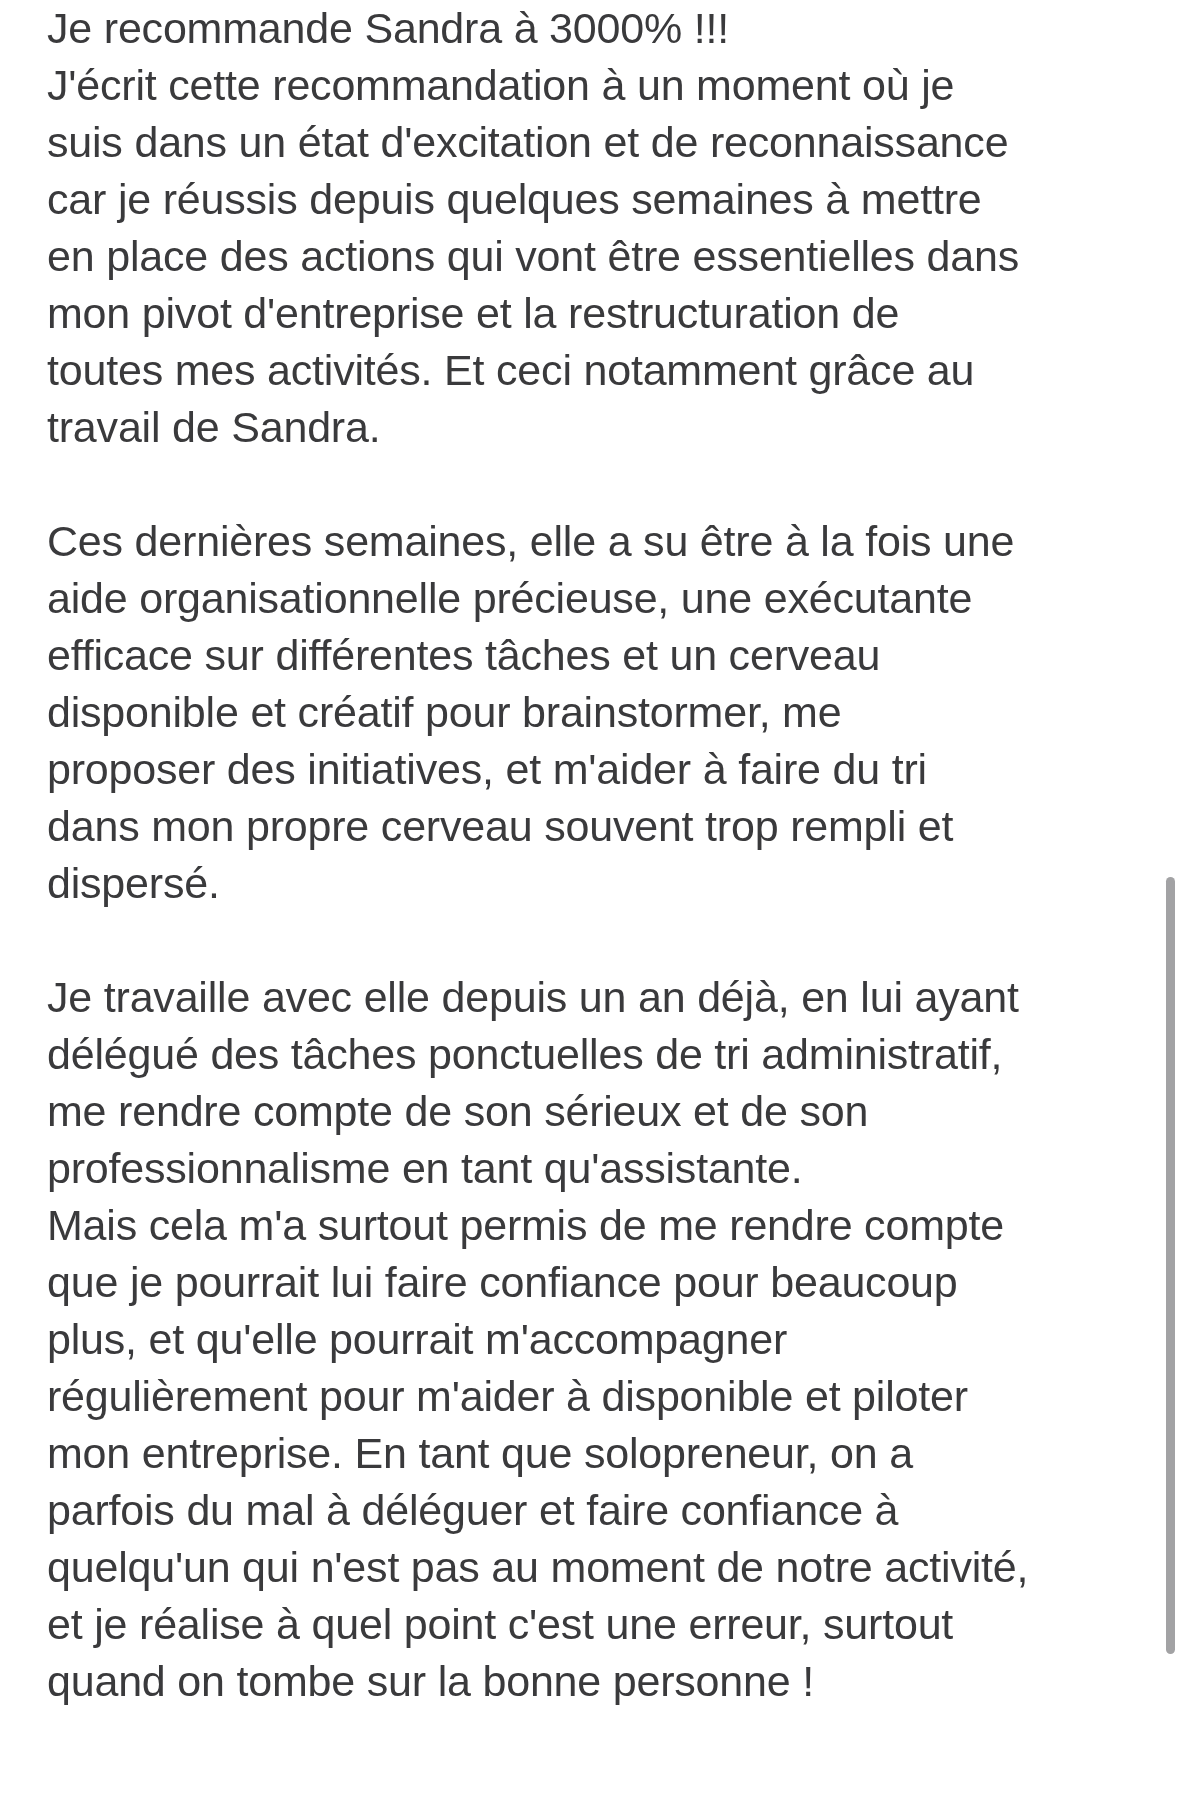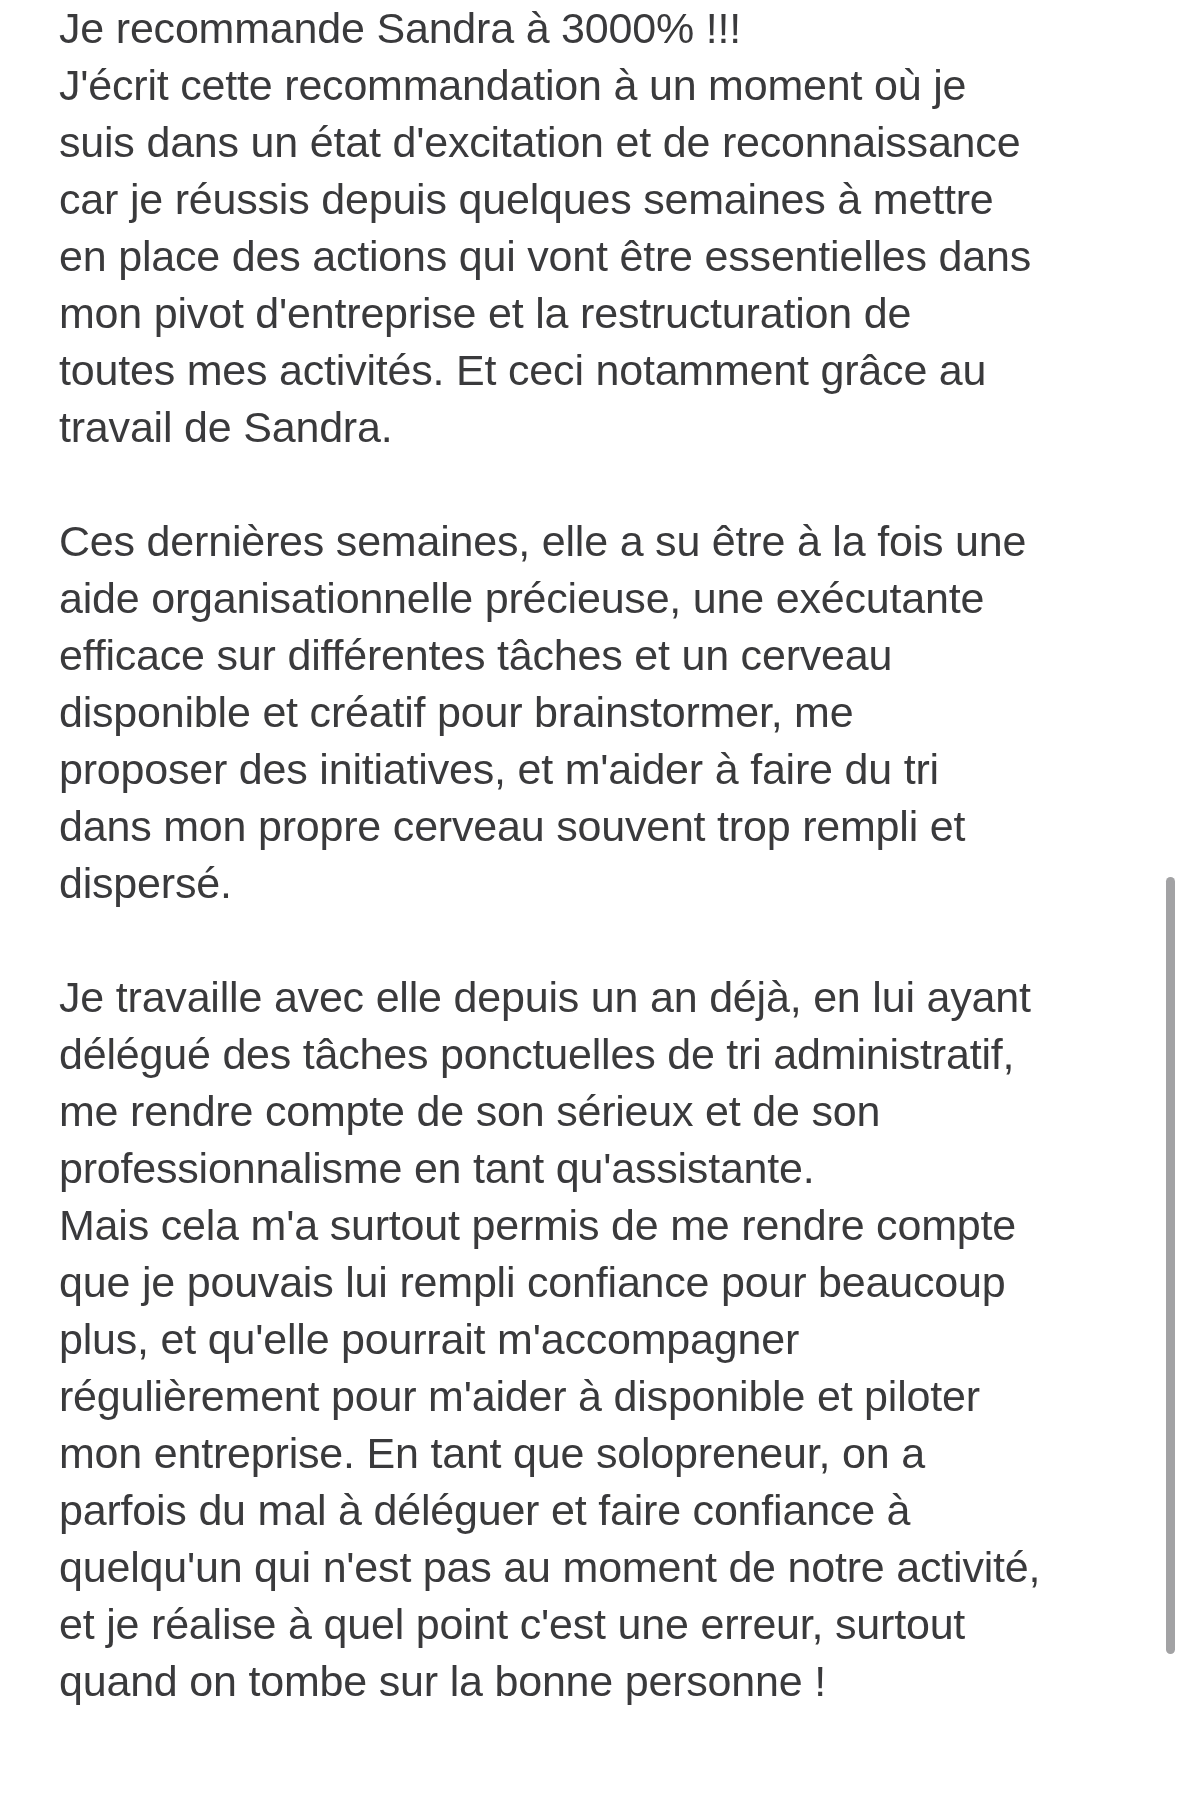--- a/index.html
+++ b/index.html
@@ -11,21 +11,21 @@
     position: relative;
     width: 1179px;
     height: 1795px;
     background: #ffffff;
     overflow: hidden;
     font-family: "Liberation Sans", "DejaVu Sans", sans-serif;
   }
   .text-content {
     position: absolute;
     top: 0;
-    left: 59px;
+    left: 47px;
     width: 1100px;
     color: #3a3a3c;
   }
   .text-line {
     height: 57px;
     line-height: 57px;
     font-size: 43px;
     letter-spacing: -0.2px;
     white-space: pre;
     overflow: visible;
@@ -67,21 +67,21 @@
       <div class="text-line">disponible et créatif pour brainstormer, me</div>
       <div class="text-line">proposer des initiatives, et m'aider à faire du tri</div>
       <div class="text-line">dans mon propre cerveau souvent trop rempli et</div>
       <div class="text-line">dispersé.</div>
       <div class="text-line"></div>
       <div class="text-line">Je travaille avec elle depuis un an déjà, en lui ayant</div>
       <div class="text-line">délégué des tâches ponctuelles de tri administratif,</div>
       <div class="text-line">me rendre compte de son sérieux et de son</div>
       <div class="text-line">professionnalisme en tant qu'assistante.</div>
       <div class="text-line">Mais cela m'a surtout permis de me rendre compte</div>
-      <div class="text-line">que je pouvais lui rempli confiance pour beaucoup</div>
+      <div class="text-line">que je pourrait lui faire confiance pour beaucoup</div>
       <div class="text-line">plus, et qu'elle pourrait m'accompagner</div>
       <div class="text-line">régulièrement pour m'aider à disponible et piloter</div>
       <div class="text-line">mon entreprise. En tant que solopreneur, on a</div>
       <div class="text-line">parfois du mal à déléguer et faire confiance à</div>
       <div class="text-line">quelqu'un qui n'est pas au moment de notre activité,</div>
       <div class="text-line">et je réalise à quel point c'est une erreur, surtout</div>
       <div class="text-line">quand on tombe sur la bonne personne !</div>
     </div>
 
   <div class="scrollbar-track">

